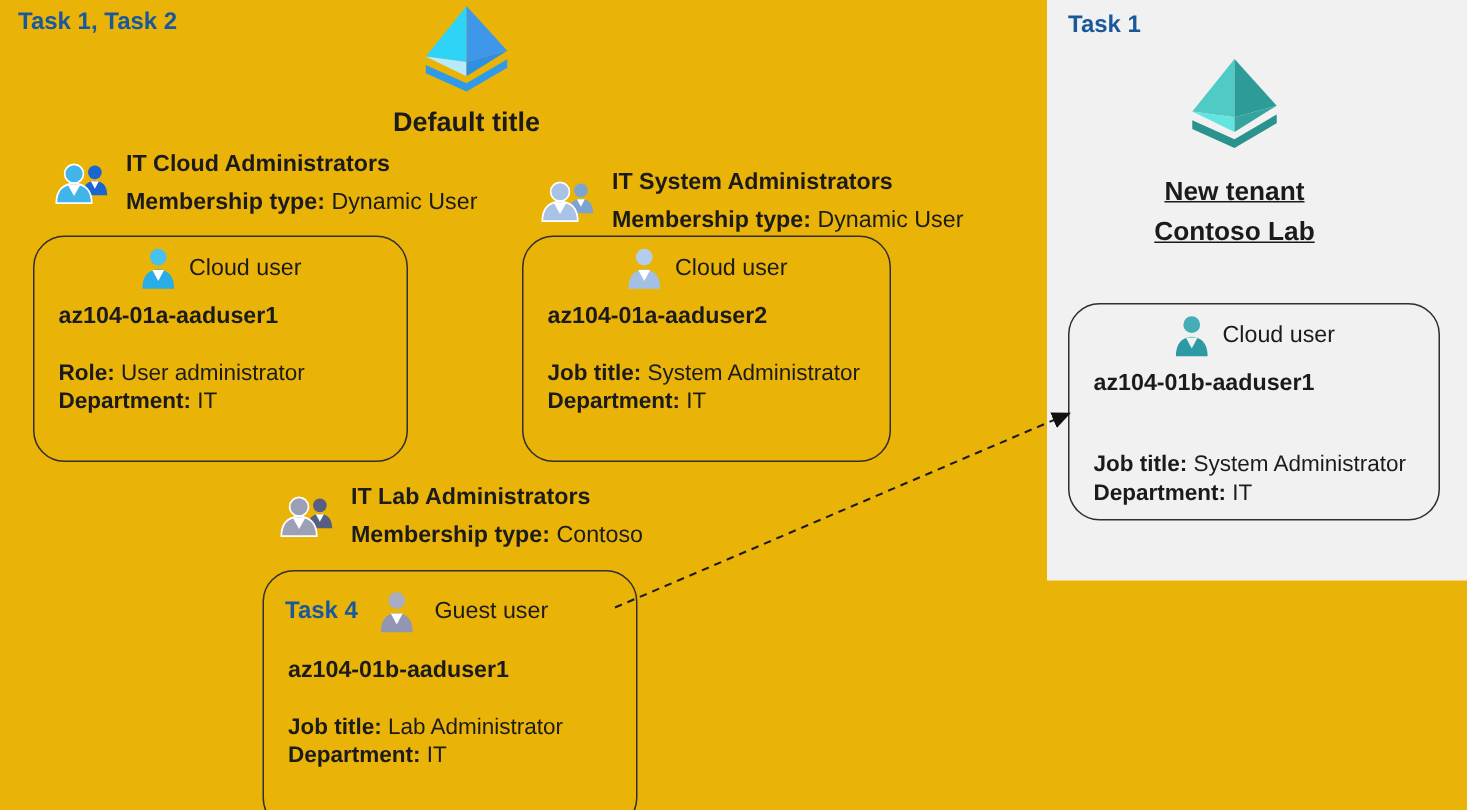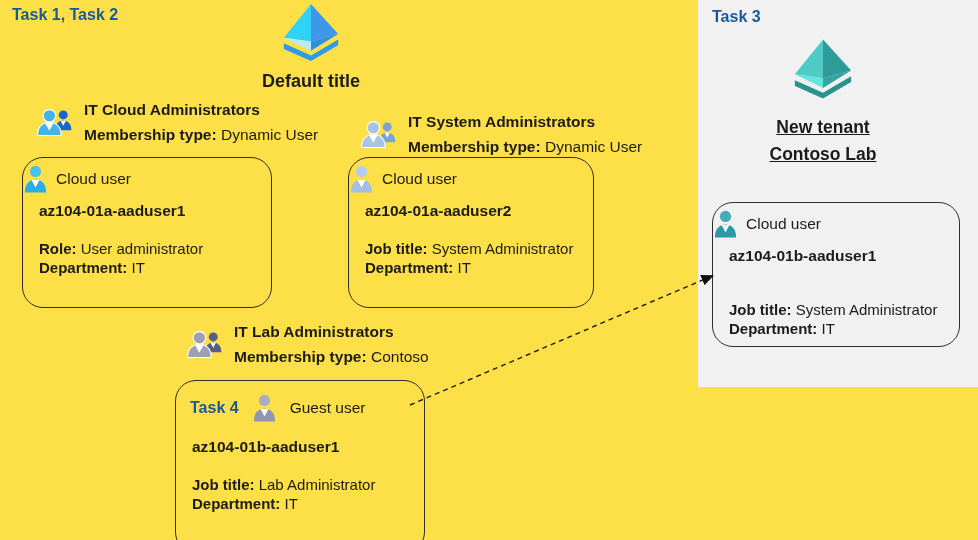--- a/index.html
+++ b/index.html
@@ -3,39 +3,39 @@
 <meta charset="utf-8">
 <style>
   :root{
     --task-label:#19599B;
     --panel-bg:#F1F1F1;
     --text:#1B1B1B;
     --box-border:#2F2F2F;
   }
   *{box-sizing:border-box;margin:0;padding:0;}
   body{background:#fff;font-family:"Liberation Sans",sans-serif;color:var(--text);}
-  .canvas{position:relative;width:978px;height:540px;background:#fde047;overflow:hidden;}
+  .canvas{position:relative;width:978px;height:540px;background:#eab308;overflow:hidden;}
 
   .panel{position:absolute;left:698px;top:0;width:280px;height:387px;background:var(--panel-bg);}
 
   .task-label{position:absolute;font-weight:700;font-size:16px;color:var(--task-label);white-space:nowrap;}
 
   .tenant-block{position:absolute;display:flex;flex-direction:column;align-items:center;}
   .tenant-title{font-weight:700;font-size:18px;margin-top:9px;white-space:nowrap;}
   .tenant-title2{font-weight:700;font-size:17.5px;line-height:27px;margin-top:13px;text-align:center;white-space:nowrap;}
 
   .grp{position:absolute;display:flex;align-items:flex-start;}
   .grp-icon{width:37px;height:32px;margin-top:6px;flex:0 0 auto;}
   .grp-text{margin-left:11px;}
   .grp-title{font-weight:700;font-size:15.5px;line-height:19px;white-space:nowrap;}
   .grp-mem{font-size:15.5px;line-height:19px;margin-top:6px;white-space:nowrap;}
   .b{font-weight:700;}
 
   .ubox{position:absolute;border:1.6px solid var(--box-border);border-radius:21px;background:transparent;}
-  .ubox-head{position:absolute;left:0;right:0;top:6px;height:30px;display:flex;align-items:center;gap:8px;}
+  .ubox-head{position:absolute;left:0;right:0;top:6px;height:30px;display:flex;align-items:center;justify-content:center;gap:8px;}
   .ubox-head.left{justify-content:flex-start;padding-left:14px;gap:13px;}
   .u-type{font-size:15.5px;white-space:nowrap;}
   .u-task{font-weight:700;font-size:16px;color:var(--task-label);white-space:nowrap;}
   .person{width:25px;height:28px;flex:0 0 auto;}
   .u-name{position:absolute;left:16px;font-weight:700;font-size:15.5px;white-space:nowrap;}
   .u-fields{position:absolute;left:16px;font-size:15px;line-height:18.5px;white-space:nowrap;}
 
   
   .p-cyan  {--ph:#47C2EE;--pb:#28ADE7;--pn:#FFFFFF;}
   .p-steel {--ph:#B4CDEC;--pb:#A2C0E6;--pn:#FFFFFF;}
@@ -87,21 +87,21 @@
         <polygon class="ll" points="5,37 34,51 34,41"></polygon>
         <polygon class="lr" points="63,33 34,51 34,41"></polygon>
         <polygon class="bb" points="5,43 34,56 63,39 63,45 34,62 5,49"></polygon>
       </symbol>
     </defs>
   </svg>
 
   <div class="panel"></div>
 
   <div class="task-label" style="left:12px;top:6px;">Task 1, Task 2</div>
-  <div class="task-label" style="left:712px;top:8px;">Task 3</div>
+  <div class="task-label" style="left:712px;top:8px;">Task 1</div>
 
   <div class="tenant-block" style="left:200px;top:3px;width:222px;">
     <svg class="ad-blue" width="68" height="59">
         <use href="#ad-sym"></use>
       </svg>
     <div class="tenant-title">Default title</div>
   </div>
 
   <div class="grp" style="left:36px;top:100px;">
     <svg class="grp-icon g-blue">

